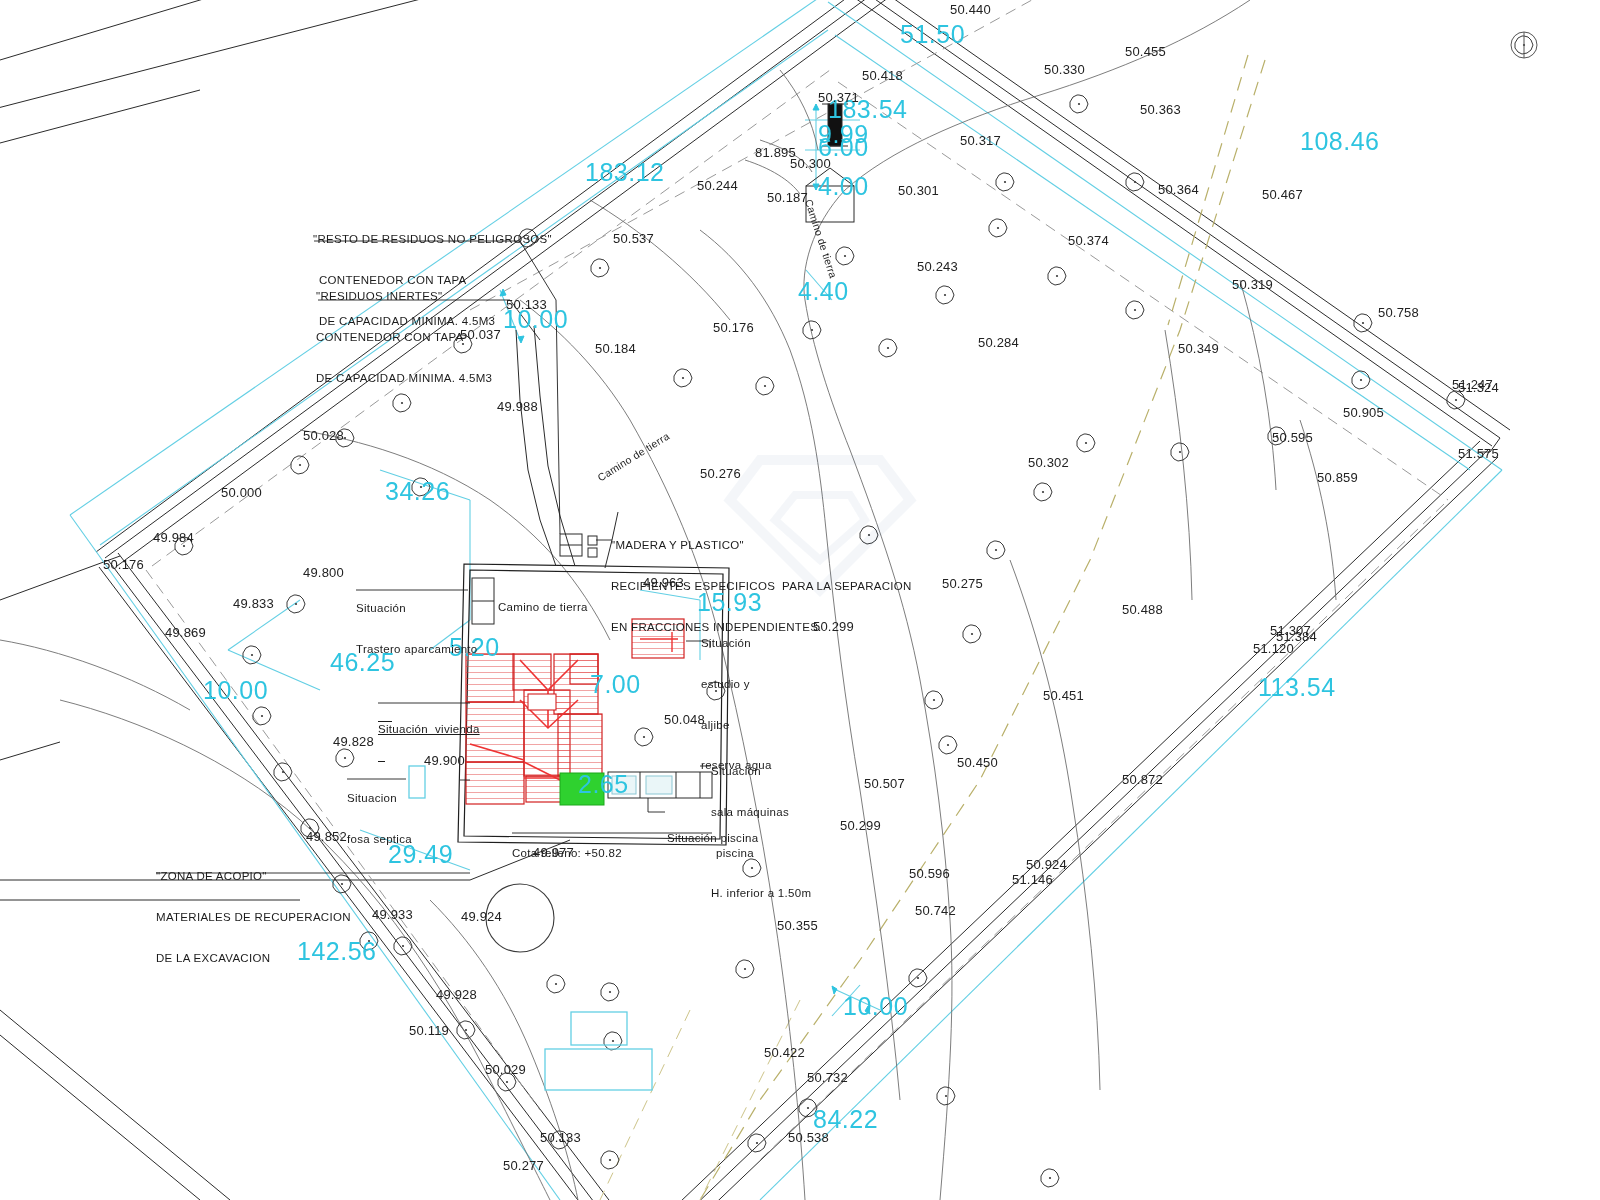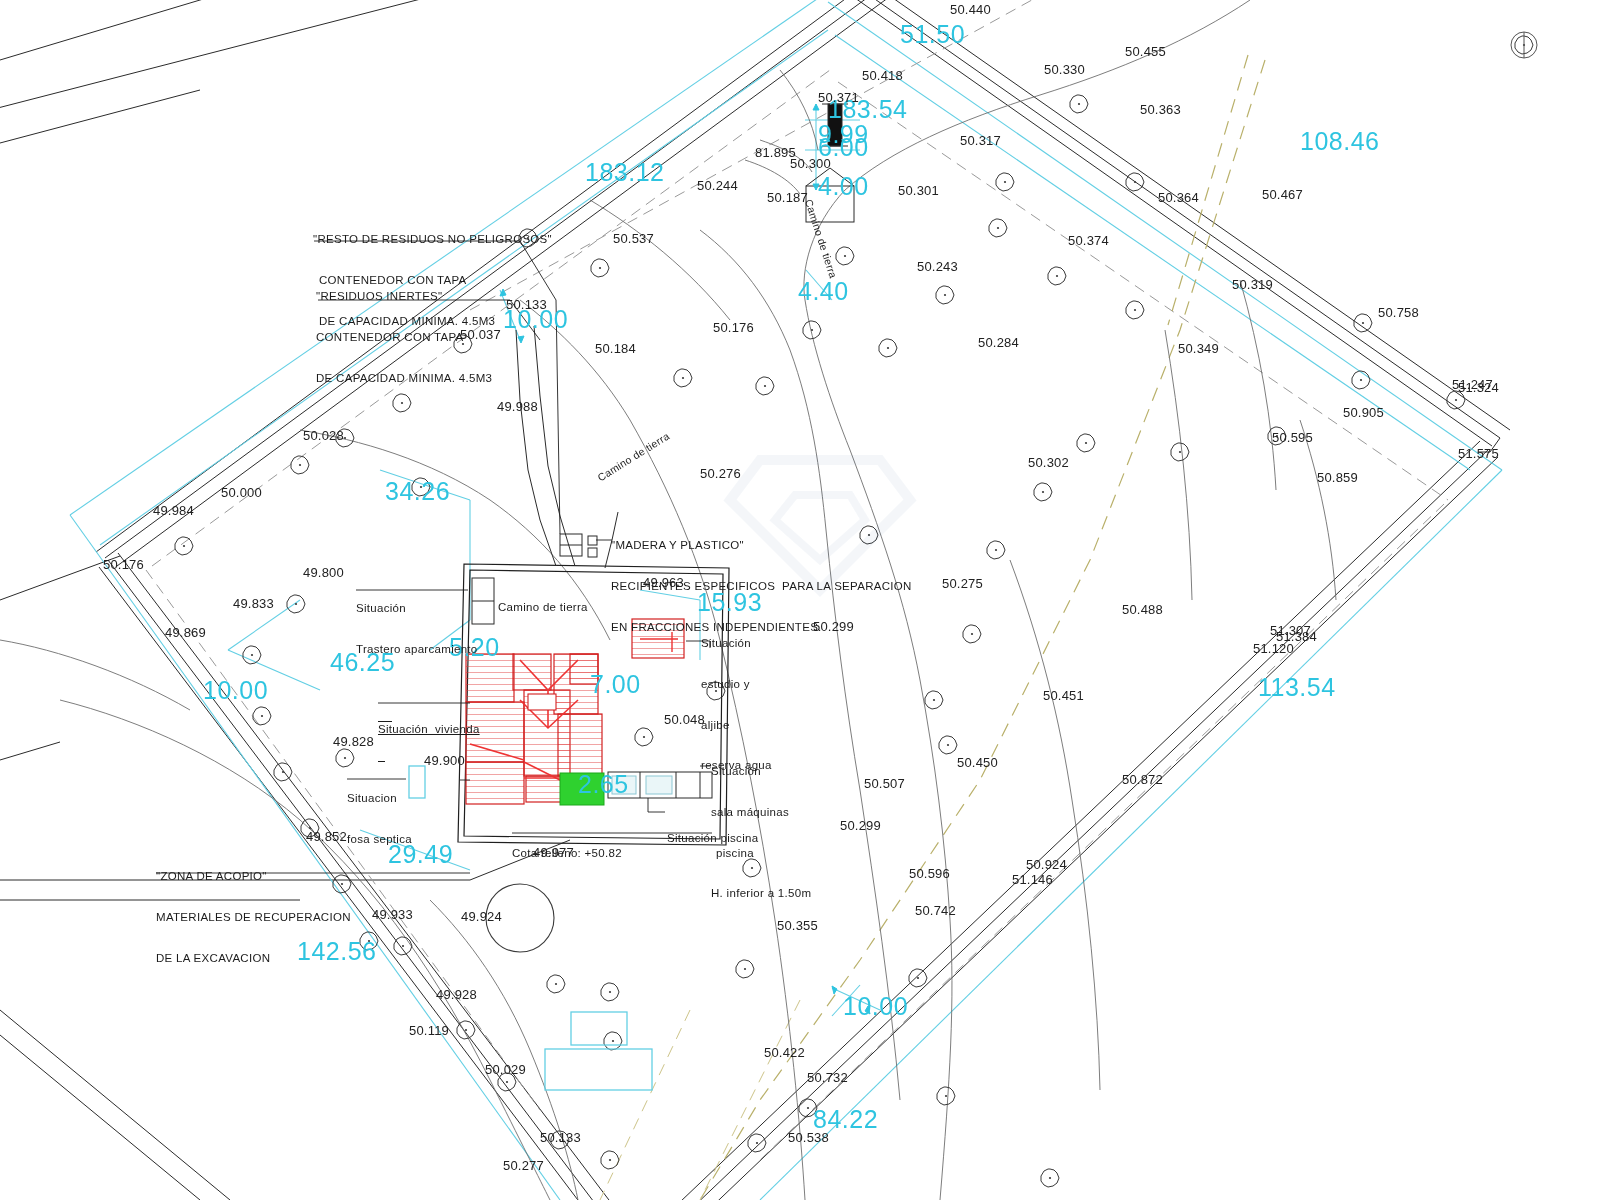--- a/index.html
+++ b/index.html
@@ -342,21 +342,21 @@
       <div class="txt elev" style="left: 1044px; top: 62px;">50.330</div>
       <div class="txt elev" style="left: 862px; top: 68px;">50.418</div>
       <div class="txt elev" style="left: 1140px; top: 102px;">50.363</div>
       <div class="txt elev" style="left: 818px; top: 90px;">50.371</div>
       <div class="txt elev" style="left: 960px; top: 133px;">50.317</div>
       <div class="txt elev" style="left: 755px; top: 145px;">81.895</div>
       <div class="txt elev" style="left: 790px; top: 156px;">50.300</div>
       <div class="txt elev" style="left: 697px; top: 178px;">50.244</div>
       <div class="txt elev" style="left: 767px; top: 190px;">50.187</div>
       <div class="txt elev" style="left: 898px; top: 183px;">50.301</div>
-      <div class="txt elev" style="left: 1158px; top: 182px; margin-top: 8px;">50.364</div>
+      <div class="txt elev" style="left: 1158px; top: 182px;">50.364</div>
       <div class="txt elev" style="left: 1262px; top: 187px;">50.467</div>
       <div class="txt elev" style="left: 613px; top: 231px;">50.537</div>
       <div class="txt elev" style="left: 1068px; top: 233px;">50.374</div>
       <div class="txt elev" style="left: 917px; top: 259px;">50.243</div>
       <div class="txt elev" style="left: 1232px; top: 277px;">50.319</div>
       <div class="txt elev" style="left: 506px; top: 297px;">50.133</div>
       <div class="txt elev" style="left: 1378px; top: 305px;">50.758</div>
       <div class="txt elev" style="left: 460px; top: 327px; text-align: right;">50.037</div>
       <div class="txt elev" style="left: 713px; top: 320px;">50.176</div>
       <div class="txt elev" style="left: 1178px; top: 341px;">50.349</div>
@@ -366,21 +366,21 @@
       <div class="txt elev" style="left: 1458px; top: 380px;">51.324</div>
       <div class="txt elev" style="left: 497px; top: 399px;">49.988</div>
       <div class="txt elev" style="left: 1343px; top: 405px;">50.905</div>
       <div class="txt elev" style="left: 303px; top: 428px;">50.028</div>
       <div class="txt elev" style="left: 1272px; top: 430px;">50.595</div>
       <div class="txt elev" style="left: 1458px; top: 446px;">51.575</div>
       <div class="txt elev" style="left: 1028px; top: 455px;">50.302</div>
       <div class="txt elev" style="left: 1317px; top: 470px;">50.859</div>
       <div class="txt elev" style="left: 221px; top: 485px;">50.000</div>
       <div class="txt elev" style="left: 700px; top: 466px;">50.276</div>
-      <div class="txt elev" style="left: 153px; top: 503px;">49.984</div>
+      <div class="txt elev" style="left: 153px; top: 530px;">49.984</div>
       <div class="txt elev" style="left: 103px; top: 557px;">50.176</div>
       <div class="txt elev" style="left: 303px; top: 565px;">49.800</div>
       <div class="txt elev" style="left: 643px; top: 575px;">49.963</div>
       <div class="txt elev" style="left: 942px; top: 576px;">50.275</div>
       <div class="txt elev" style="left: 233px; top: 596px;">49.833</div>
       <div class="txt elev" style="left: 813px; top: 619px;">50.299</div>
       <div class="txt elev" style="left: 1122px; top: 602px;">50.488</div>
       <div class="txt elev" style="left: 165px; top: 625px;">49.869</div>
       <div class="txt elev" style="left: 1270px; top: 623px;">51.307</div>
       <div class="txt elev" style="left: 1276px; top: 629px;">51.384</div>

